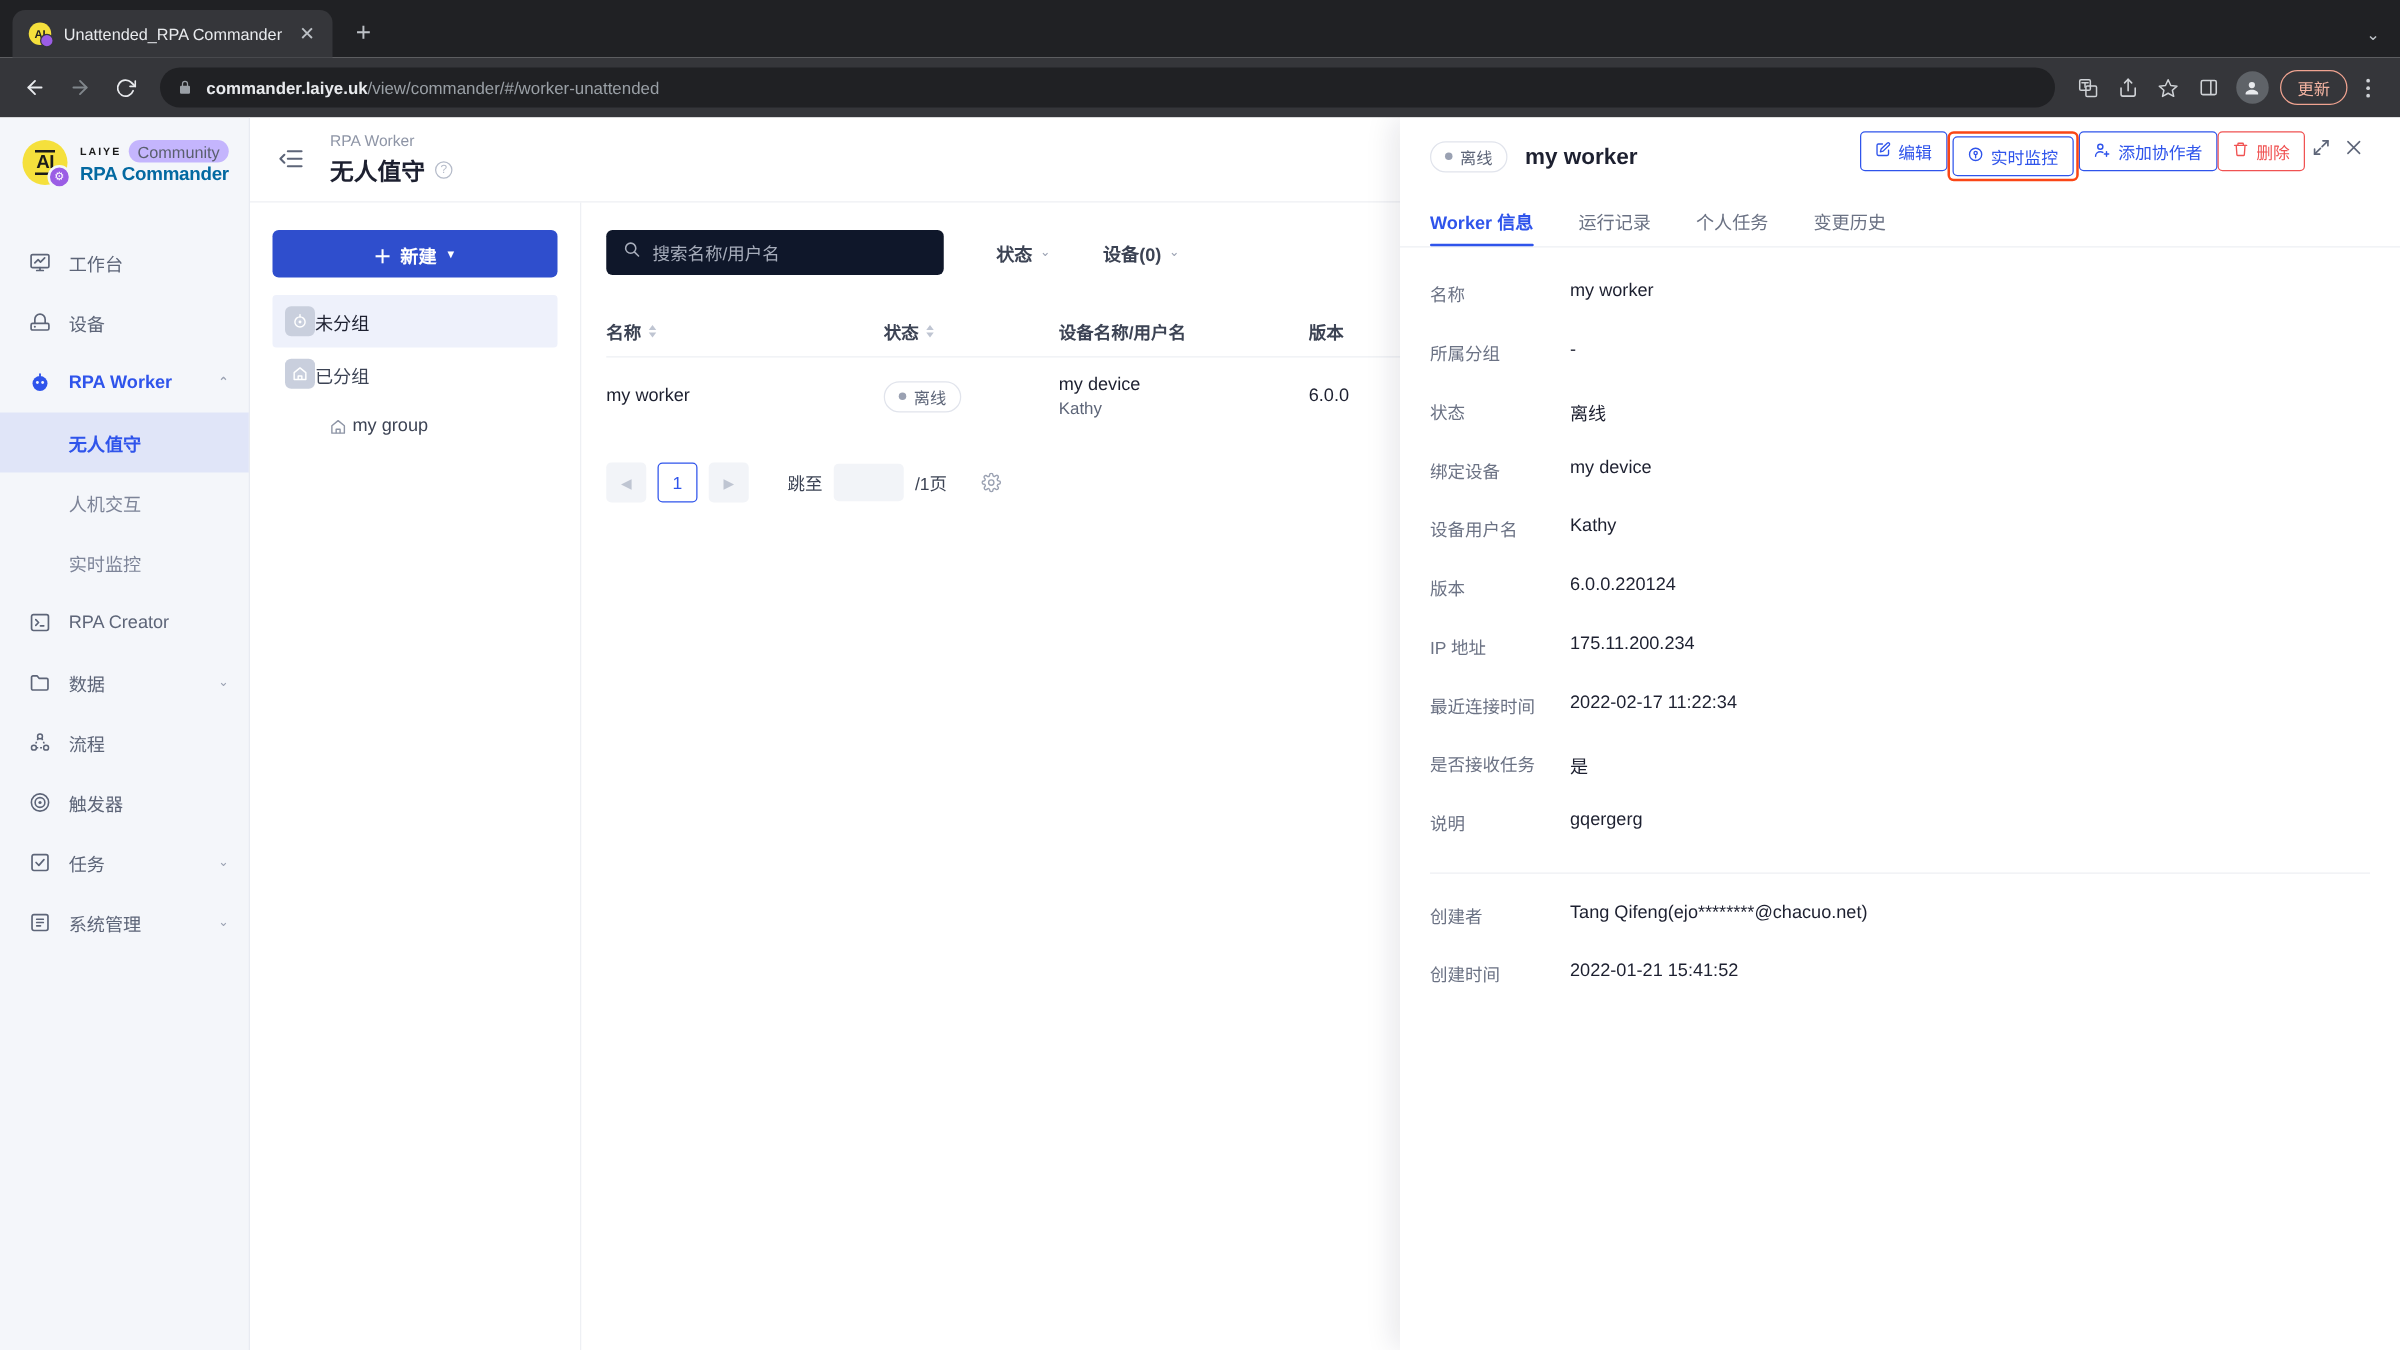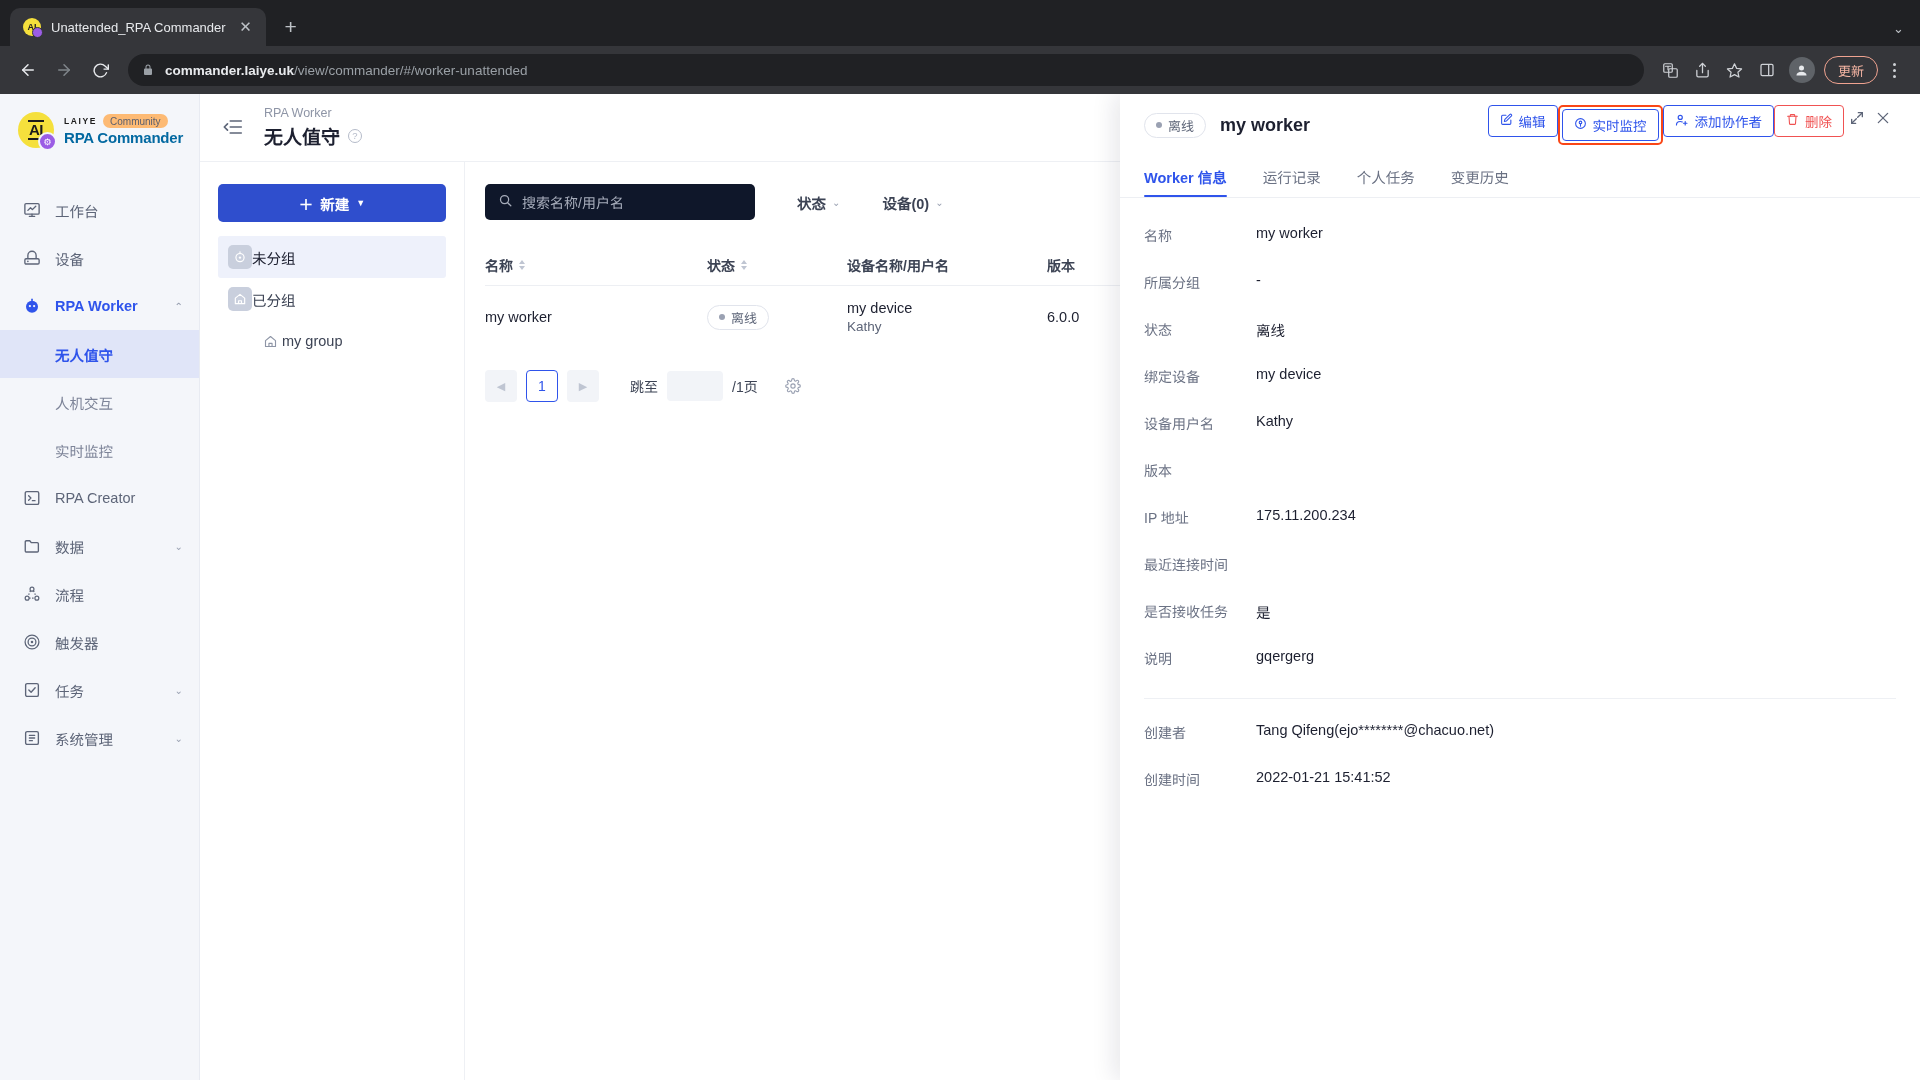--- a/index.html
+++ b/index.html
@@ -118,21 +118,21 @@
     width: 15px; height: 15px; border-radius: 50%; background: #9b5de5;
     color: #fff; font-size: 9px; display: flex; align-items: center;
     justify-content: center; border: 2px solid #f4f6fa;
   }
   .brand-text { display: flex; flex-direction: column; gap: 1px; min-width: 0; }
   .brand-top { display: flex; align-items: center; gap: 6px; }
   .brand-laiye {
     font-size: 8.5px; font-weight: 800; letter-spacing: 1.6px; color: #1b1b1b;
   }
   .brand-community {
-    font-size: 10px; color: #5a5f6e; background: #fdba74;
+    font-size: 13px; color: #5a5f6e; background: #c4b5fd;
     border-radius: 9px; padding: 1.5px 7px; white-space: nowrap;
   }
   .brand-name { font-size: 15px; font-weight: 800; color: #0369a1; letter-spacing: -.2px; }
 
   .nav { margin-top: 16px; display: flex; flex-direction: column; }
   .nav-item {
     height: 48px; display: flex; align-items: center; gap: 13px;
     padding: 0 16px 0 22px; color: #5d6578; font-size: 14.5px; position: relative;
   }
   .nav-item .ico { width: 20px; height: 20px; flex: none; display: flex; align-items: center; justify-content: center; }
@@ -755,27 +755,29 @@
         <div class="frow">
           <div class="flabel">绑定设备</div>
           <div class="fvalue">my device</div>
         </div>
         <div class="frow">
           <div class="flabel">设备用户名</div>
           <div class="fvalue">Kathy</div>
         </div>
         <div class="frow">
           <div class="flabel">版本</div>
+          <div class="fvalue">6.0.0.220124</div>
         </div>
         <div class="frow">
           <div class="flabel">IP 地址</div>
           <div class="fvalue">175.11.200.234</div>
         </div>
         <div class="frow">
           <div class="flabel">最近连接时间</div>
+          <div class="fvalue">2022-02-17 11:22:34</div>
         </div>
         <div class="frow">
           <div class="flabel">是否接收任务</div>
           <div class="fvalue">是</div>
         </div>
         <div class="frow">
           <div class="flabel">说明</div>
           <div class="fvalue">gqergerg</div>
         </div>
 

